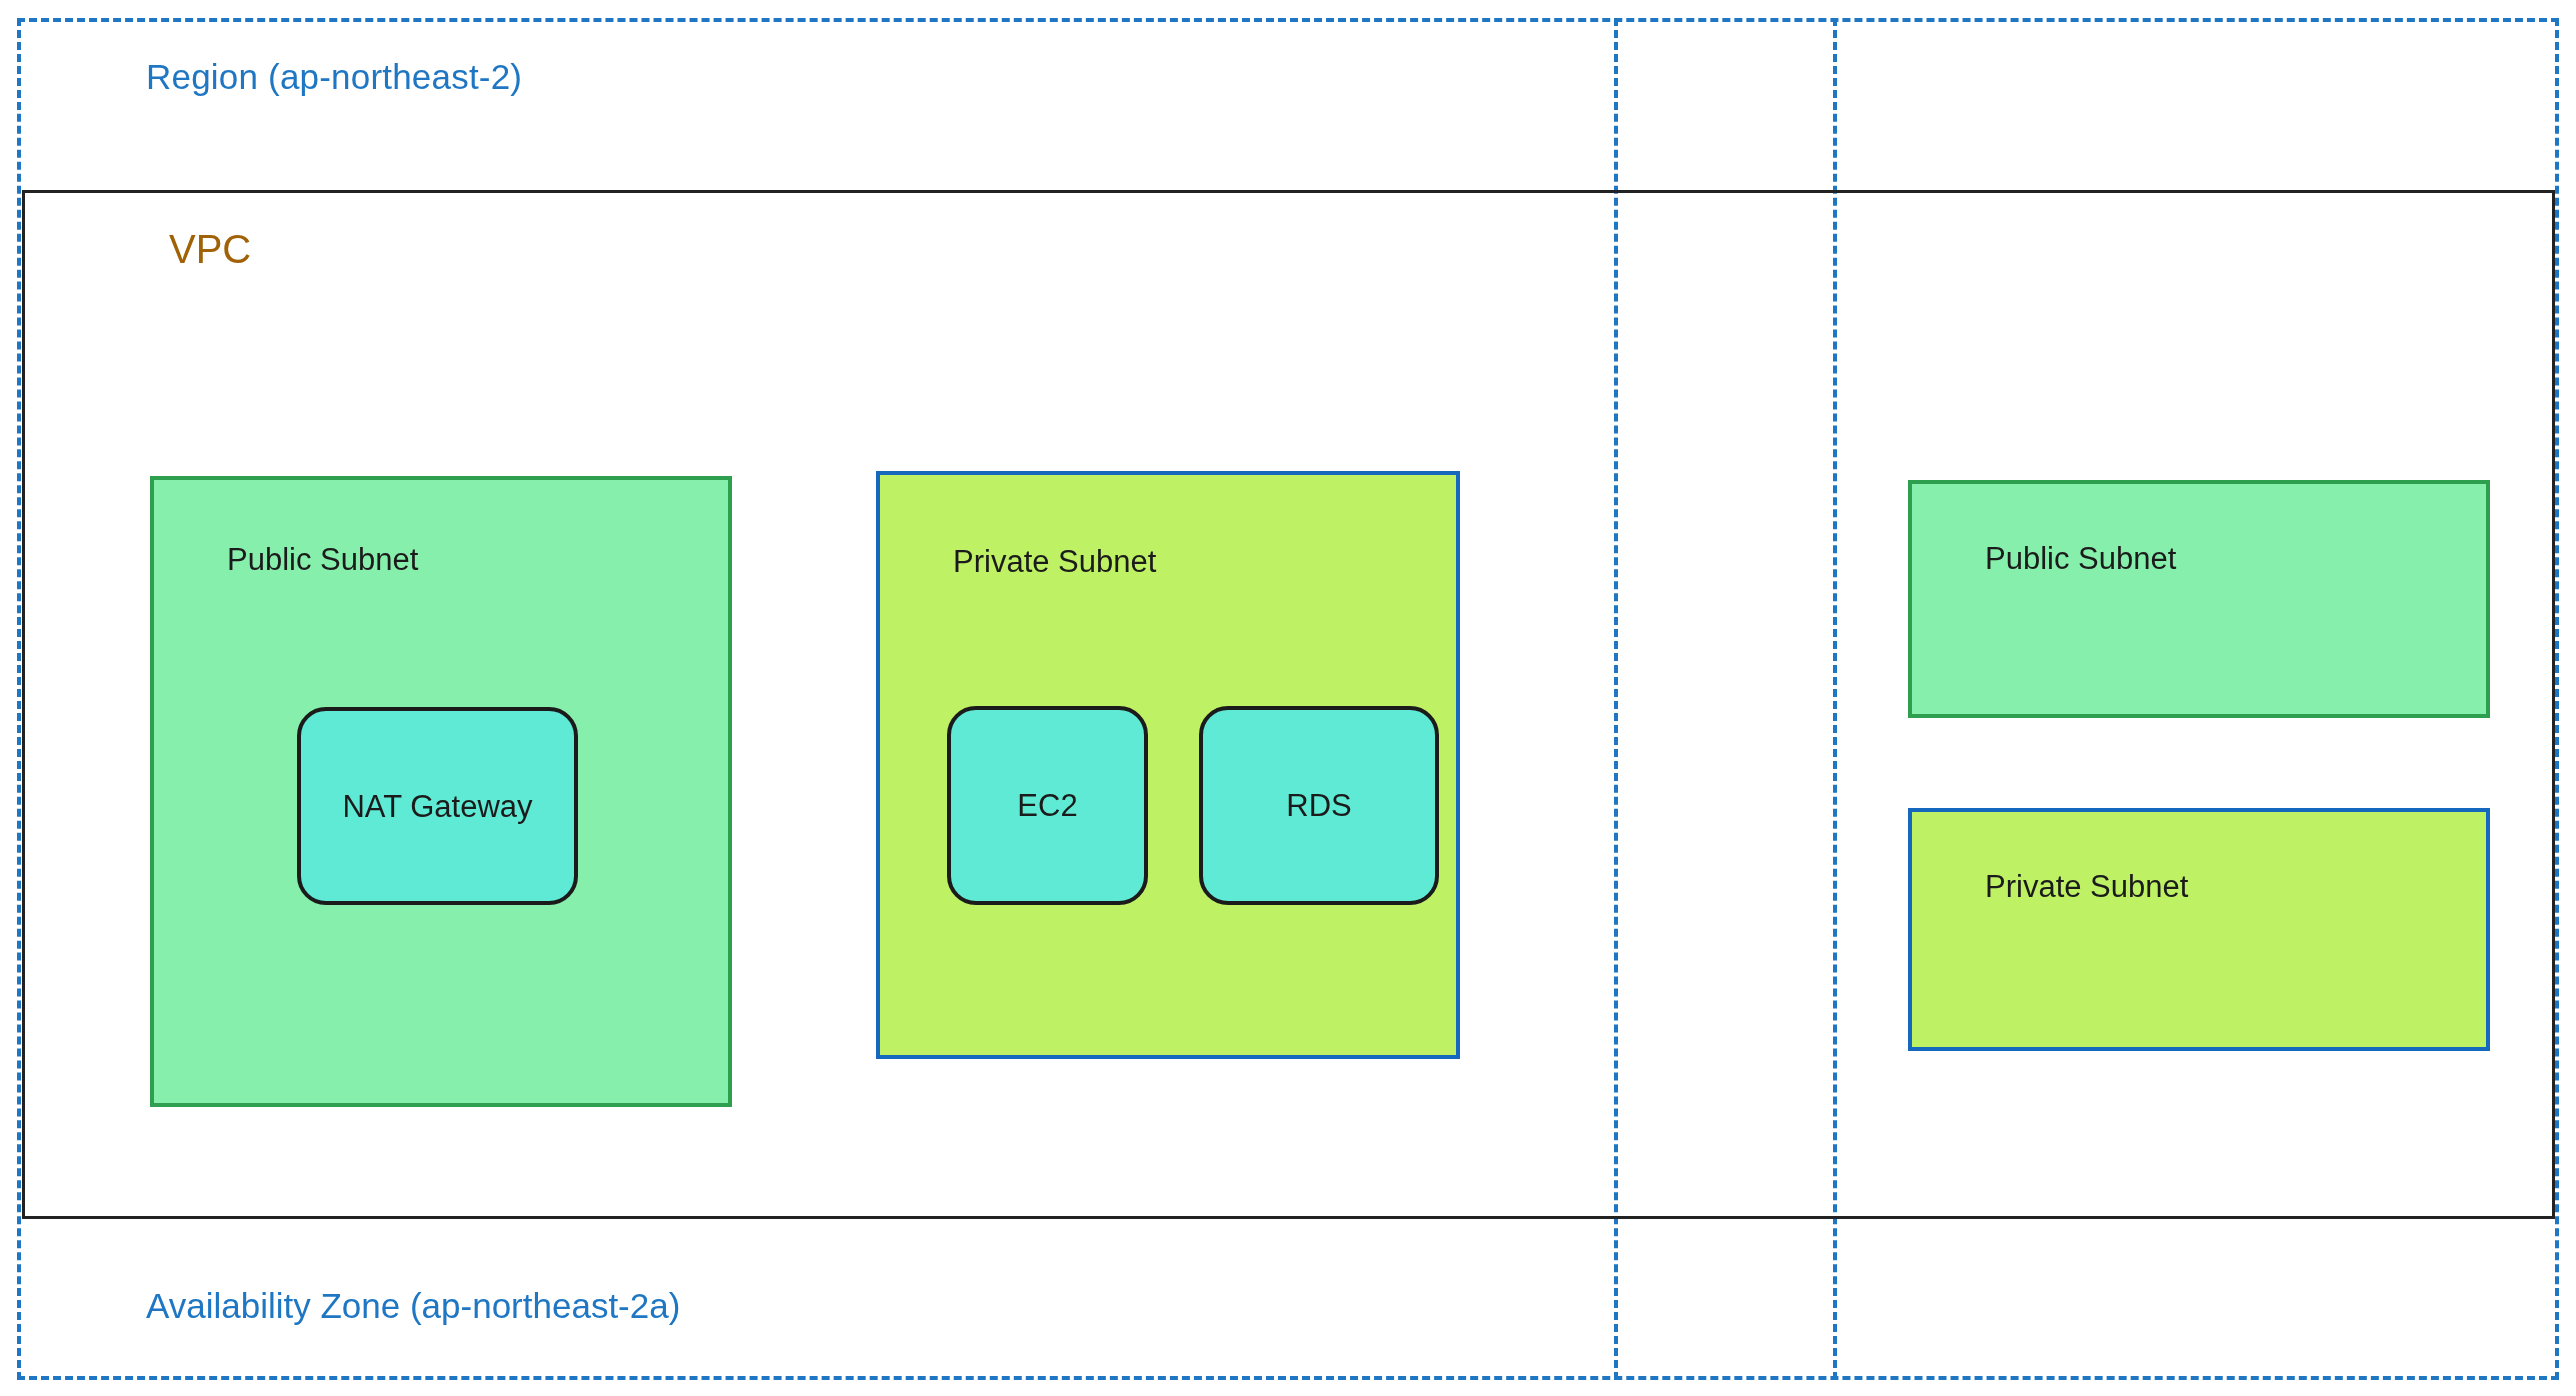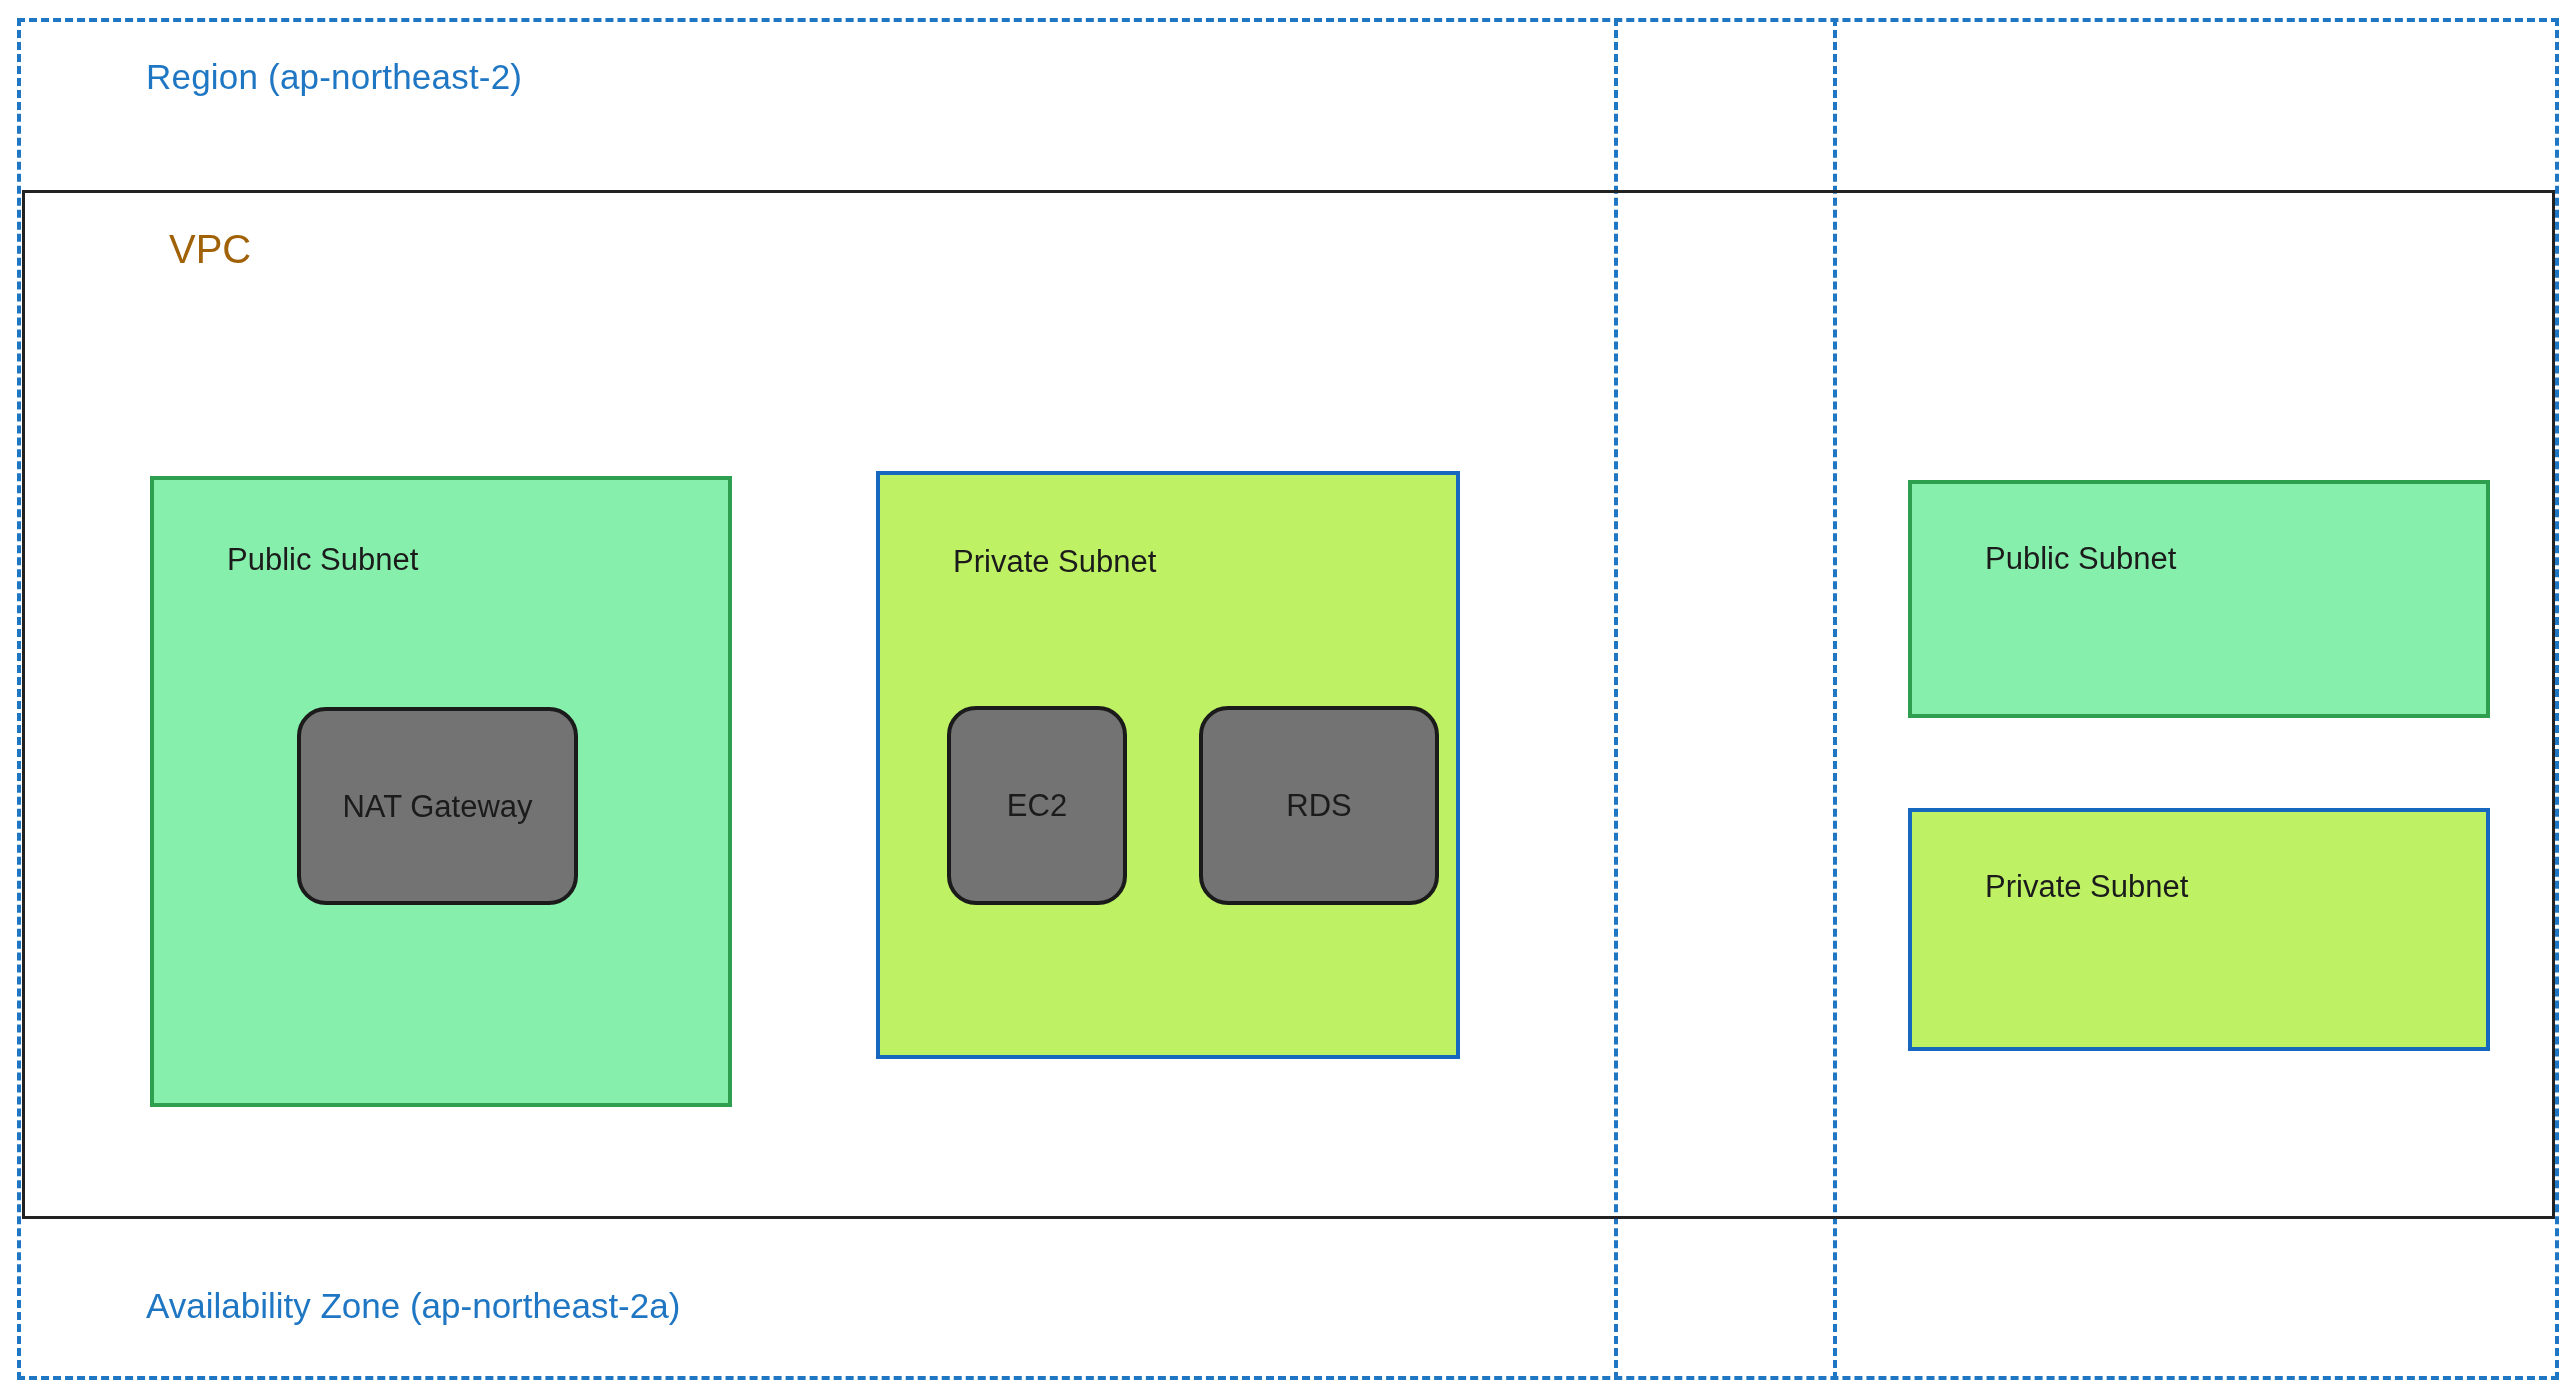--- a/index.html
+++ b/index.html
@@ -98,36 +98,36 @@
   #subnet-private-2b { left: 1908px; top: 808px;  width: 582px; height: 243px; }
 
   #subnet-public-2a  > .subnet-label { left: 73px; top: 62px; }
   #subnet-private-2a > .subnet-label { left: 73px; top: 69px; }
   #subnet-public-2b  > .subnet-label { left: 73px; top: 57px; }
   #subnet-private-2b > .subnet-label { left: 73px; top: 57px; }
 
   
   .node {
     position: absolute;
-    background: #737373;
+    background: #5eead4;
     border: 4.6px solid #1b1b1b;
     border-radius: 29px;
     box-sizing: border-box;
     display: flex;
     align-items: center;
     justify-content: center;
   }
   .node-label {
     font-size: 31px;
     color: #1b1b1b;
     white-space: nowrap;
     line-height: 1;
   }
   #node-nat { left: 297px;  top: 707px; width: 281px; height: 198px; }
-  #node-ec2 { left: 947px; top: 706px; width: 180px; height: 199px; }
+  #node-ec2 { left: 947px; top: 706px; width: 201px; height: 199px; }
   #node-rds { left: 1199px; top: 706px; width: 240px; height: 199px; }
 
   
   .az-label {
     position: absolute;
     top: 1286px;
     font-size: 35px;
     color: #1f77c4;
     white-space: nowrap;
   }

